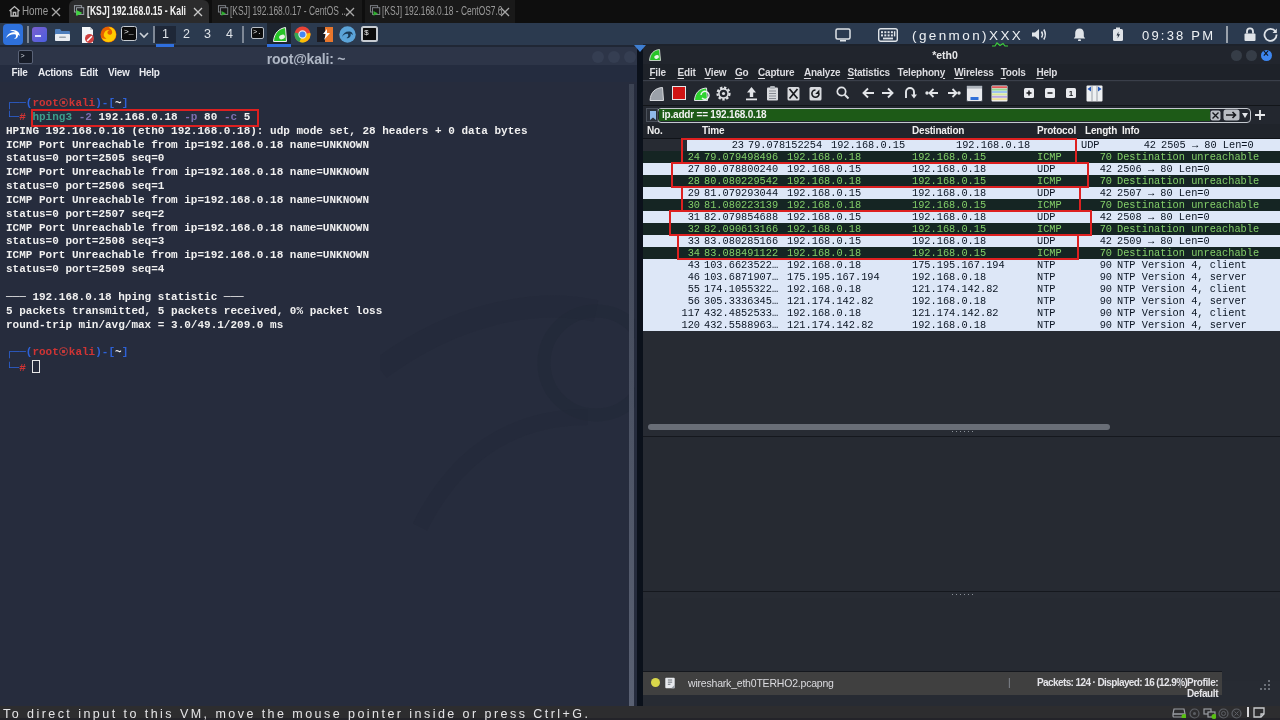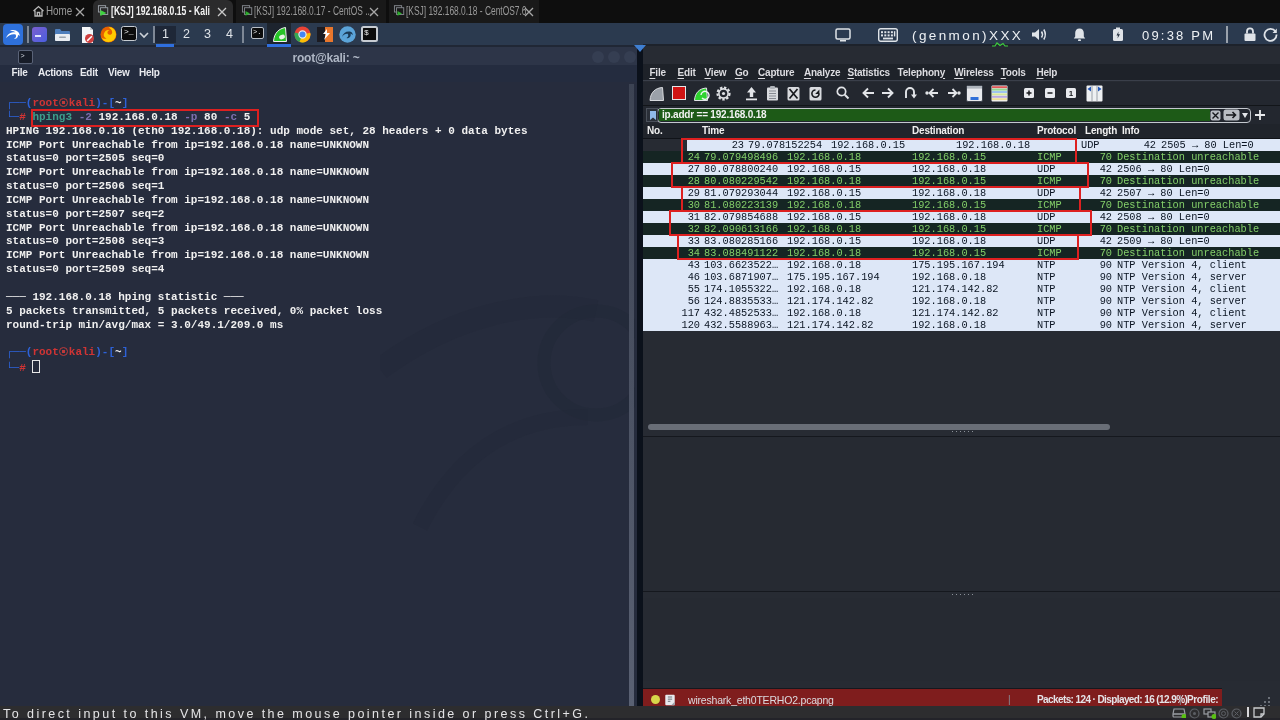--- a/index.html
+++ b/index.html
@@ -1,20 +1,20 @@
 <!DOCTYPE html>
 <html><head><meta charset="utf-8">
 <style>
   html,body{margin:0;padding:0;width:1280px;height:720px;overflow:hidden;background:#0b111b;
     font-family:"Liberation Sans",sans-serif;}
   .abs{position:absolute;}
   #stage{position:relative;width:1280px;height:720px;}
   
   #tabbar{left:0;top:0;width:1280px;height:23px;background:#0e0e0e;}
-  .tab{position:absolute;top:0;height:23px;color:#9a9a9a;font-size:13px;margin-left:24px;}
+  .tab{position:absolute;top:0;height:23px;color:#9a9a9a;font-size:13px;}
   .vmicon{position:absolute;top:5px;width:13px;height:11px;}
   
   #panel{left:0;top:23px;width:1280px;height:24px;background:#2b3a4f;}
   .psep{position:absolute;top:3px;width:2px;height:17px;background:#7e8896;}
   .wsnum{position:absolute;top:3px;width:17px;height:17px;color:#dfe3e8;font-size:12.5px;text-align:center;line-height:17px;}
   .ptxt{position:absolute;color:#eef1f4;font-size:12px;top:5px;}
   
   #term{left:0;top:45px;width:637px;height:661px;background:#262c3d;border-top:2px solid #202735;}
   #termtitle{left:0;top:0;width:637px;height:18px;background:#2d3548;}
   #termmenu{left:0;top:18px;width:637px;height:17px;background:#242c3f;color:#e8eaef;font-size:10px;letter-spacing:-0.3px;font-weight:bold;}
@@ -218,21 +218,21 @@
     <svg class="abs" style="left:380px;top:230px;" width="255" height="260" viewBox="0 0 255 260">
       <circle cx="216" cy="86" r="52" fill="none" stroke="#21273560" stroke-width="13"></circle>
       <path d="M0 92 C70 40 150 20 216 34" fill="none" stroke="#22283760" stroke-width="22"></path>
       <path d="M40 250 C80 170 140 140 208 140" fill="none" stroke="#23293860" stroke-width="16"></path>
     </svg>
     <div class="abs" style="left:629px;top:37px;width:5px;height:622px;background:linear-gradient(#3c4353,#5a6173);"></div>
         <div class="abs" id="termtitle">
       <div class="abs" style="left:18px;top:3px;width:13px;height:12px;background:#171c28;border:1px solid #5a6378;border-radius:2px;">
           <span style="position:absolute;left:1.5px;top:0.5px;color:#cfd4dd;font-size:7px;font-family:'Liberation Mono',monospace;">&gt;</span>
         </div>
-      <span class="abs" style="left:306px;top:4px;transform:translateX(-50%);color:#aeb6c4;font-size:12px;letter-spacing:-0.2px;font-weight:bold;margin-left:20px;">root@kali: ~</span>
+      <span class="abs" style="left:306px;top:4px;transform:translateX(-50%);color:#aeb6c4;font-size:14px;letter-spacing:-0.2px;font-weight:bold;">root@kali: ~</span>
       <div class="tcirc" style="left:591.5px;"></div>
       <div class="tcirc" style="left:607.5px;"></div>
       <div class="tcirc" style="left:623.5px;"></div>
     </div>
     <div class="abs" id="termmenu">
       <span class="tmenu" style="left:11.5px;">File</span>
       <span class="tmenu" style="left:38px;">Actions</span>
       <span class="tmenu" style="left:80px;">Edit</span>
       <span class="tmenu" style="left:108px;">View</span>
       <span class="tmenu" style="left:139px;">Help</span>
@@ -253,20 +253,32 @@
 
 ─── 192.168.0.18 hping statistic ───
 5 packets transmitted, 5 packets received, 0% packet loss
 round-trip min/avg/max = 3.0/49.1/209.0 ms
 
 <span class="bl">┌──(</span><span class="rd">root</span><span class="kat"></span><span class="rd">kali</span><span class="bl">)-[</span><span class="wh">~</span><span class="bl">]</span>
 <span class="bl">└─</span><span class="rd">#</span> <span style="display:inline-block;width:6px;height:11px;border:1px solid #e8e8e8;vertical-align:-2px;"></span></pre>
     <div class="abs" style="left:31px;top:62px;width:228px;height:18px;border:2px solid #dd2020;box-sizing:border-box;"></div>
   </div>
   <div class="abs" id="ws">
+    <div class="abs" id="wstitle">
+      <svg class="abs" style="left:5px;top:2px;" width="14" height="14">
+          <path d="M1.5 12.5 C2 5.5 6 2 11.5 1.5 L12.5 12.5 Z" fill="#27c427" stroke="#e8e8e8" stroke-width="0.8"></path>
+          <ellipse cx="8.6" cy="9" rx="2.4" ry="1.8" fill="#e8f5e8" transform="rotate(-20 8.6 9)"></ellipse>
+        </svg>
+      <span class="abs" style="left:302px;top:3px;transform:translateX(-50%);color:#e8e8ea;font-size:10.5px;font-weight:bold;">*eth0</span>
+      <div class="abs" style="left:587.5px;top:3.5px;width:11px;height:11px;border-radius:50%;background:#363d47;"></div>
+      <div class="abs" style="left:602.5px;top:3.5px;width:11px;height:11px;border-radius:50%;background:#363d47;"></div>
+      <div class="abs" style="left:617.5px;top:3.5px;width:11px;height:11px;border-radius:50%;background:#3d86f0;">
+          <span style="position:absolute;left:2.4px;top:-1.5px;color:#10151d;font-size:10px;font-weight:bold;">×</span>
+        </div>
+    </div>
     <div class="abs" id="wsmenu">
       <span class="wmenu" style="left:6.4px;"><u>F</u>ile</span>
       <span class="wmenu" style="left:34.5px;"><u>E</u>dit</span>
       <span class="wmenu" style="left:61.5px;"><u>V</u>iew</span>
       <span class="wmenu" style="left:91.9px;"><u>G</u>o</span>
       <span class="wmenu" style="left:115px;"><u>C</u>apture</span>
       <span class="wmenu" style="left:160.9px;"><u>A</u>nalyze</span>
       <span class="wmenu" style="left:204.4px;"><u>S</u>tatistics</span>
       <span class="wmenu" style="left:254.6px;">Telephon<u>y</u></span>
       <span class="wmenu" style="left:311.2px;"><u>W</u>ireless</span>
@@ -512,21 +524,21 @@
           <span class="pc n">55</span>
           <span class="pc t">174.1055322…</span>
           <span class="pc s">192.168.0.18</span>
           <span class="pc d">121.174.142.82</span>
           <span class="pc p">NTP</span>
           <span class="pc l">90</span>
           <span class="pc i">NTP Version 4, client</span>
         </div>
       <div class="pr lt" style="top:156px;">
           <span class="pc n">56</span>
-          <span class="pc t">124.8835533…</span>
+          <span class="pc t">305.3336345…</span>
           <span class="pc s">121.174.142.82</span>
           <span class="pc d">192.168.0.18</span>
           <span class="pc p">NTP</span>
           <span class="pc l">90</span>
           <span class="pc i">NTP Version 4, server</span>
         </div>
       <div class="pr lt" style="top:168px;">
           <span class="pc n">117</span>
           <span class="pc t">432.4852533…</span>
           <span class="pc s">192.168.0.18</span>
@@ -549,21 +561,21 @@
       <div class="redbox" style="left:38px;top:47px;width:400px;height:26px;"></div>
       <div class="redbox" style="left:26px;top:71px;width:423px;height:26px;"></div>
       <div class="redbox" style="left:34px;top:95px;width:402px;height:26px;"></div>
     </div>
     <div class="abs" id="wsbottom">
       <div class="abs" style="left:5px;top:93px;width:462px;height:6px;border-radius:3px;background:#696e77;"></div>
       <div class="abs" style="left:308px;top:99px;width:22px;height:4px;color:#9aa0a8;font-size:9px;line-height:3px;letter-spacing:1px;">······</div>
       <div class="abs" style="left:0px;top:105px;width:637px;height:156px;background:#262a32;border-top:1px solid #15181e;border-bottom:1px solid #15181e;box-sizing:border-box;"></div>
       <div class="abs" style="left:308px;top:262px;width:22px;height:4px;color:#9aa0a8;font-size:9px;line-height:3px;letter-spacing:1px;">······</div>
       <div class="abs" style="left:0px;top:267px;width:637px;height:83px;background:#262a32;"></div>
-      <div class="abs" style="left:0px;top:357px;width:579px;height:23px;background:#7f1d1d;border-top:1px solid #15181e;">
+      <div class="abs" style="left:0px;top:340px;width:579px;height:23px;background:#404040;border-top:1px solid #15181e;">
         <div class="abs" style="left:8px;top:6px;width:9px;height:9px;border-radius:50%;background:#d8d64a;"></div>
         <svg class="abs" style="left:21px;top:5px;" width="12" height="12" viewBox="0 0 13 14">
             <rect x="1" y="1" width="11" height="12" rx="1" fill="#e8eaee"></rect>
             <path d="M8 13 L12 13 L12 9 Z" fill="#9aa0a8"></path>
             <path d="M4 3.5 L9 3.5 M4 6 L9 6 M4 8.5 L7 8.5" stroke="#596068" stroke-width="1"></path>
           </svg>
         <span class="abs" style="left:45px;top:5px;color:#dcdce0;font-size:10.5px;letter-spacing:-0.2px;">wireshark_eth0TERHO2.pcapng</span>
         <span class="abs" style="left:365px;top:5px;color:#8a8f98;font-size:10px;">|</span>
         <span class="abs" style="left:374px;top:5px;color:#e4e4e8;font-size:10px;letter-spacing:-0.6px;font-weight:bold;padding-left:20px;">Packets: 124 · Displayed: 16 (12.9%)</span>
         <span class="abs" style="left:536px;top:5px;color:#8a8f98;font-size:10px;">|</span>

